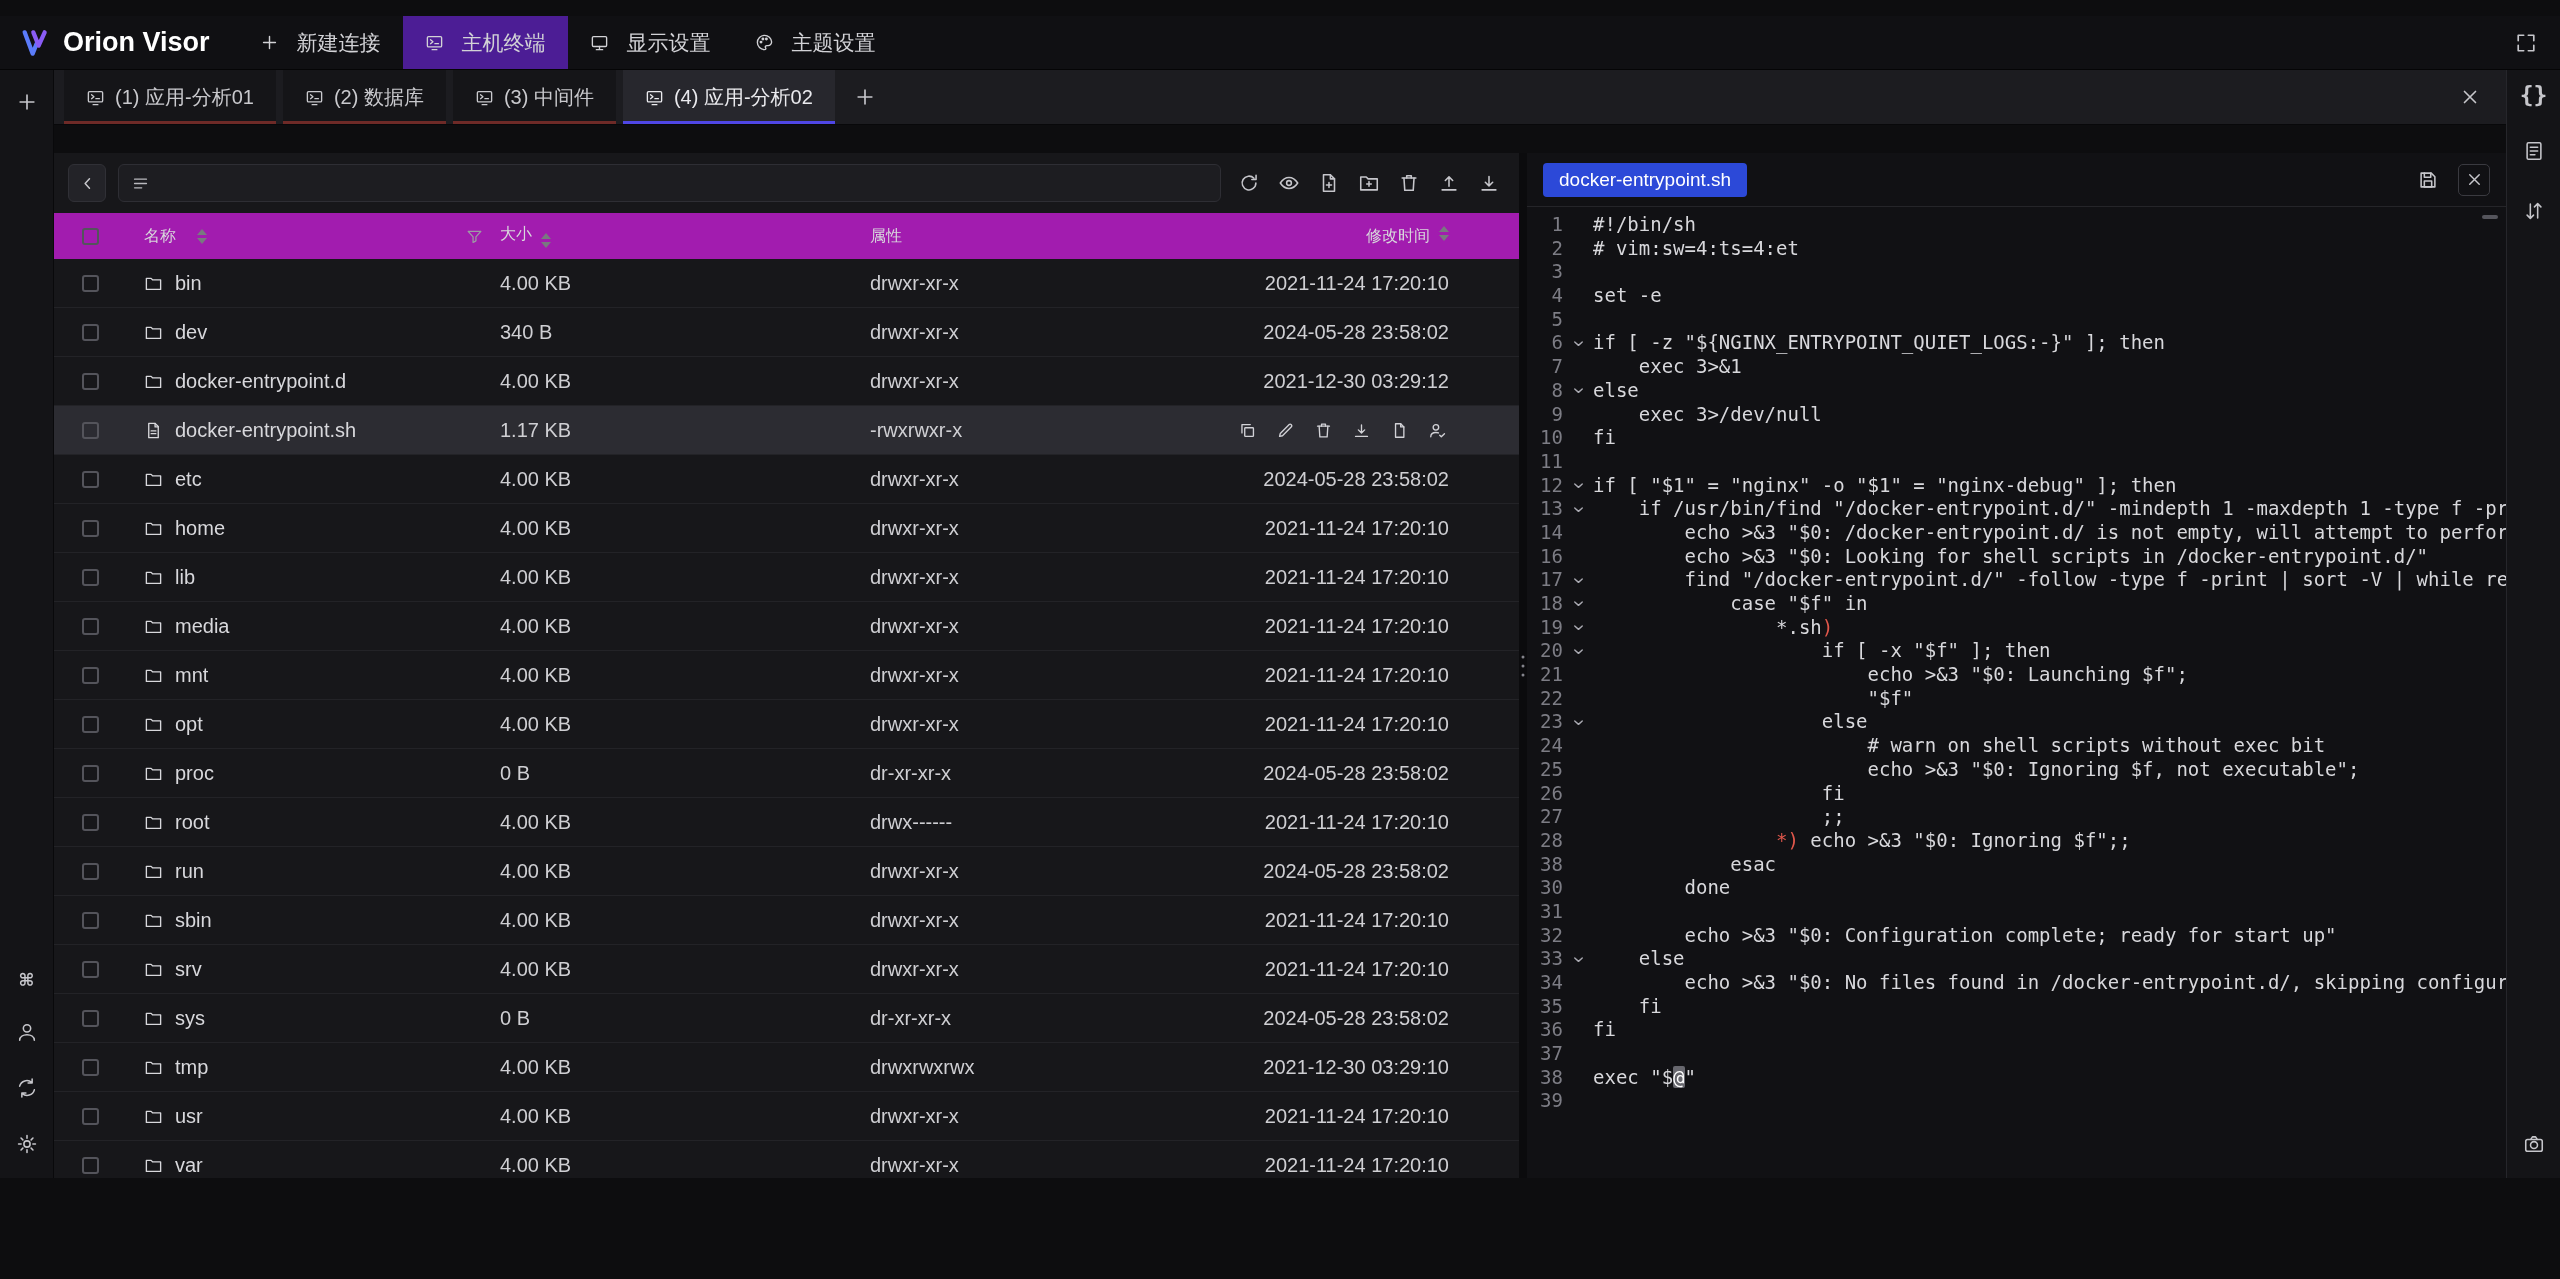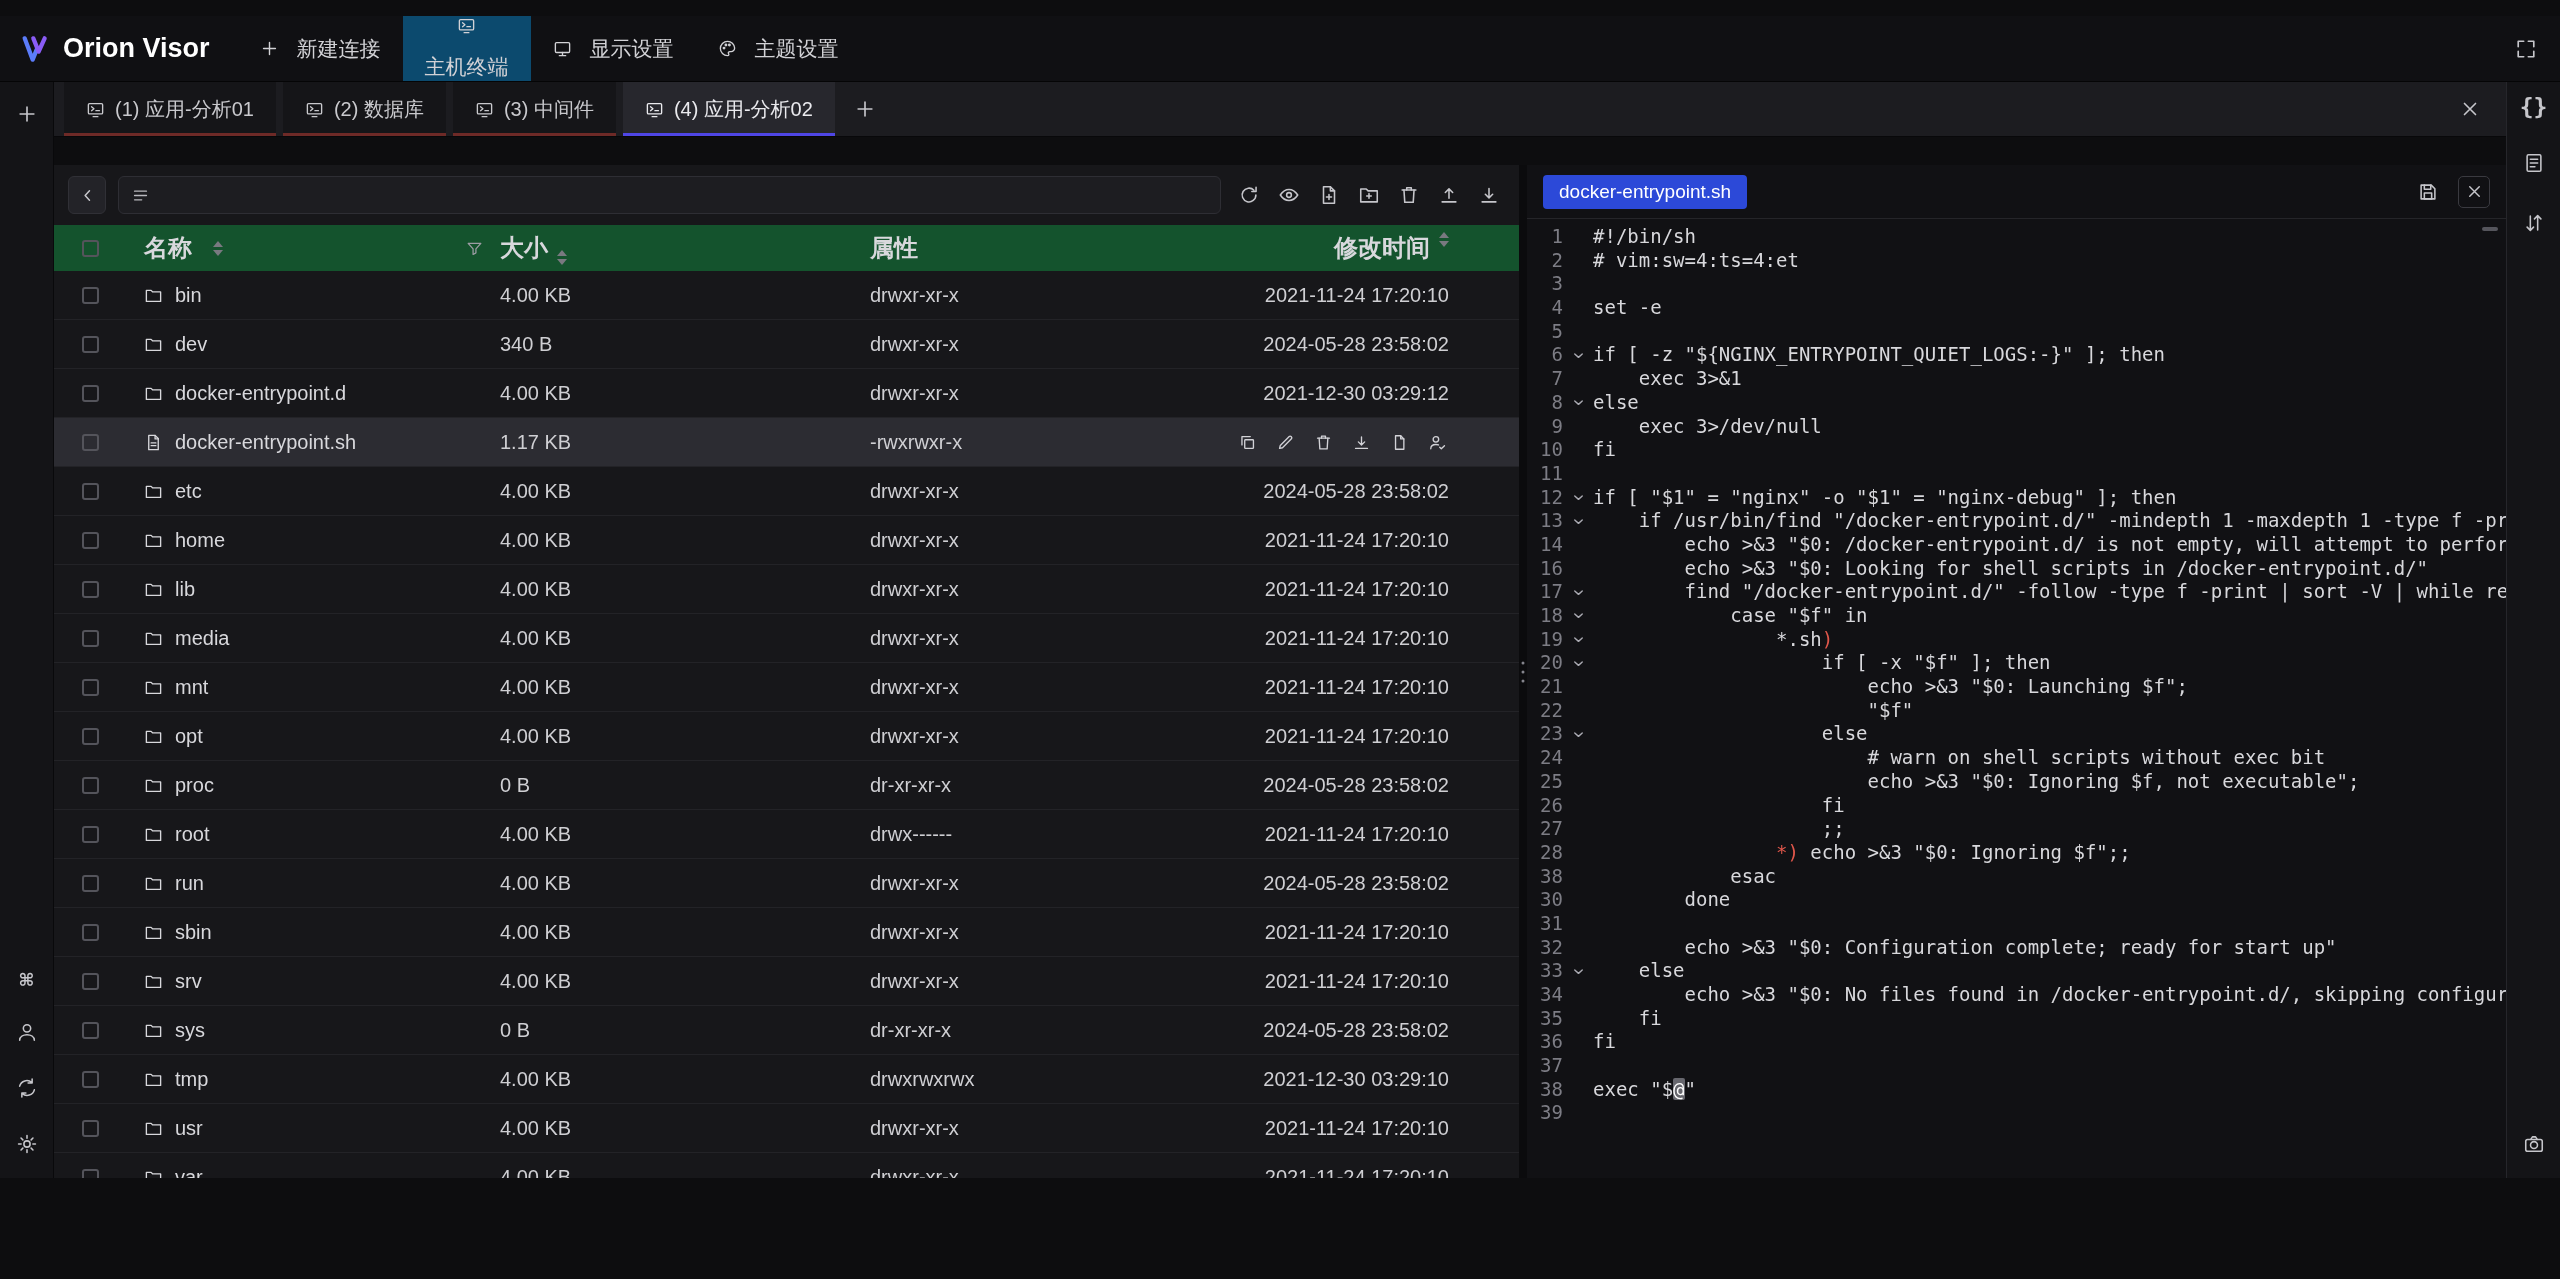--- a/index.html
+++ b/index.html
@@ -9,21 +9,21 @@
 
   .app{width:2560px;height:1162px;display:flex;flex-direction:column;margin-top:16px;}
 
   
   .topbar{flex:0 0 54px;display:flex;align-items:stretch;background:#101013;border-bottom:1px solid #050506;}
   .brand{display:flex;align-items:center;gap:11px;padding:0 28px 0 20px;font-size:27px;font-weight:bold;color:#ffffff;}
   .logo{width:32px;height:32px;}
   .logo path{fill:none;stroke-width:3.2;stroke-linecap:round;stroke-linejoin:round;}
   .menu{display:flex;align-items:stretch;}
   .menu-item{display:flex;align-items:center;gap:18px;padding:0 22px;font-size:21px;color:#d2d2d6;}
-  .menu-item.active{background:#0c4a6e;flex-direction:column;}
+  .menu-item.active{background:#4c1d95;}
   .topbar-right{margin-left:auto;display:flex;align-items:center;padding-right:18px;}
 
   
   .icon{width:22px;height:22px;display:block;}
   .icon.sm{width:19px;height:19px;}
   .icon.xs{width:15px;height:15px;}
   .iconbtn{display:flex;align-items:center;justify-content:center;color:#c6c6cb;padding:5px;border-radius:4px;}
 
   
   .body-row{flex:1;display:flex;min-height:0;}
@@ -48,21 +48,21 @@
 
   .content-row{flex:1;display:flex;min-height:0;}
 
   
   .file-panel{flex:0 0 1465px;width:1465px;background:#17171a;display:flex;flex-direction:column;min-width:0;}
   .file-toolbar{flex:0 0 60px;display:flex;align-items:center;gap:12px;padding:0 14px;}
   .sq-btn{width:38px;height:38px;border-radius:6px;background:#232328;border:1px solid #303036;display:flex;align-items:center;justify-content:center;color:#c6c6cb;}
   .path-input{flex:1;height:38px;background:#1d1d21;border:1px solid #2e2e34;border-radius:6px;display:flex;align-items:center;padding:0 12px;color:#b9b9be;gap:10px;font-size:19px;}
   .toolbar-actions{display:flex;align-items:center;gap:8px;}
 
-  .thead{flex:0 0 46px;background:#14532d;display:flex;align-items:center;font-size:24px;color:#d8d8dc;font-weight:bold;}
+  .thead{flex:0 0 46px;background:#a21caf;display:flex;align-items:center;font-size:16px;color:#d8d8dc;}
   .tbody{flex:1;overflow:hidden;display:flex;flex-direction:column;}
   .trow{flex:0 0 49px;display:flex;align-items:center;font-size:20px;color:#cfcfd3;border-bottom:1px solid #232327;}
   .trow.hovered{background:#2c2c32;}
   .cell-check{width:90px;flex:0 0 90px;display:flex;align-items:center;padding-left:28px;}
   .checkbox{width:17px;height:17px;border:2px solid #54545b;border-radius:3px;background:transparent;display:inline-block;}
   .cell-name{width:356px;flex:0 0 356px;display:flex;align-items:center;gap:12px;color:#d8d8dc;}
   .cell-size{width:370px;flex:0 0 370px;}
   .cell-attr{width:340px;flex:0 0 340px;font-family:"Liberation Sans",sans-serif;}
   .cell-time{flex:1;display:flex;align-items:flex-start;justify-content:flex-end;padding-right:70px;}
   .sort{display:inline-flex;flex-direction:column;gap:3px;margin-left:9px;}

